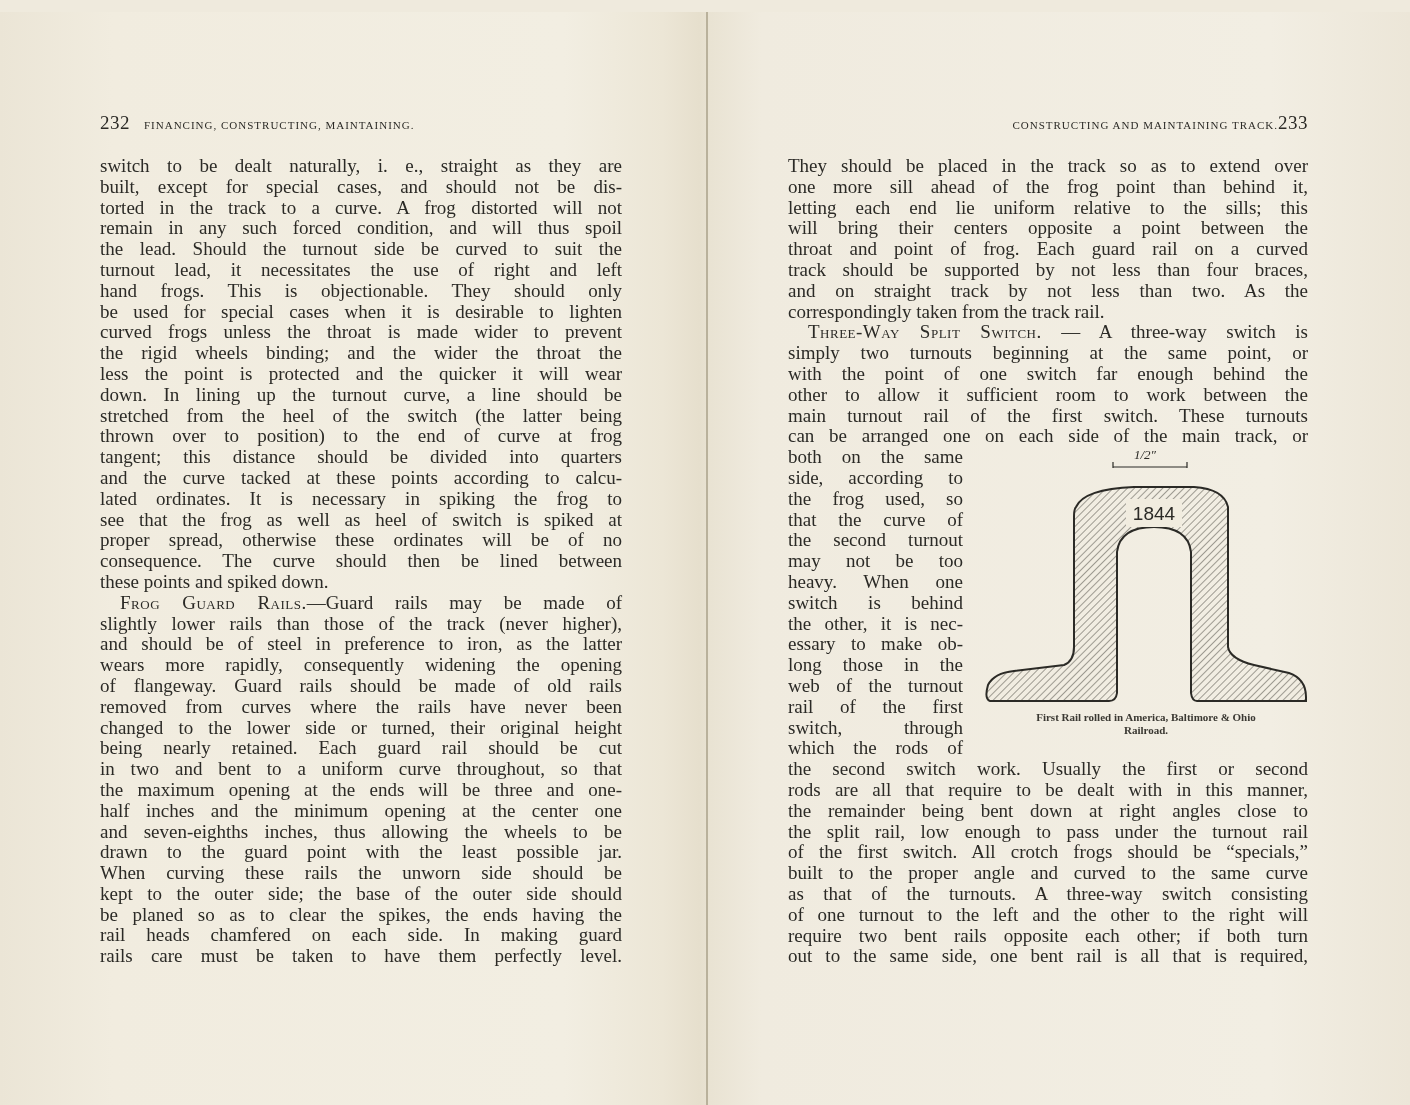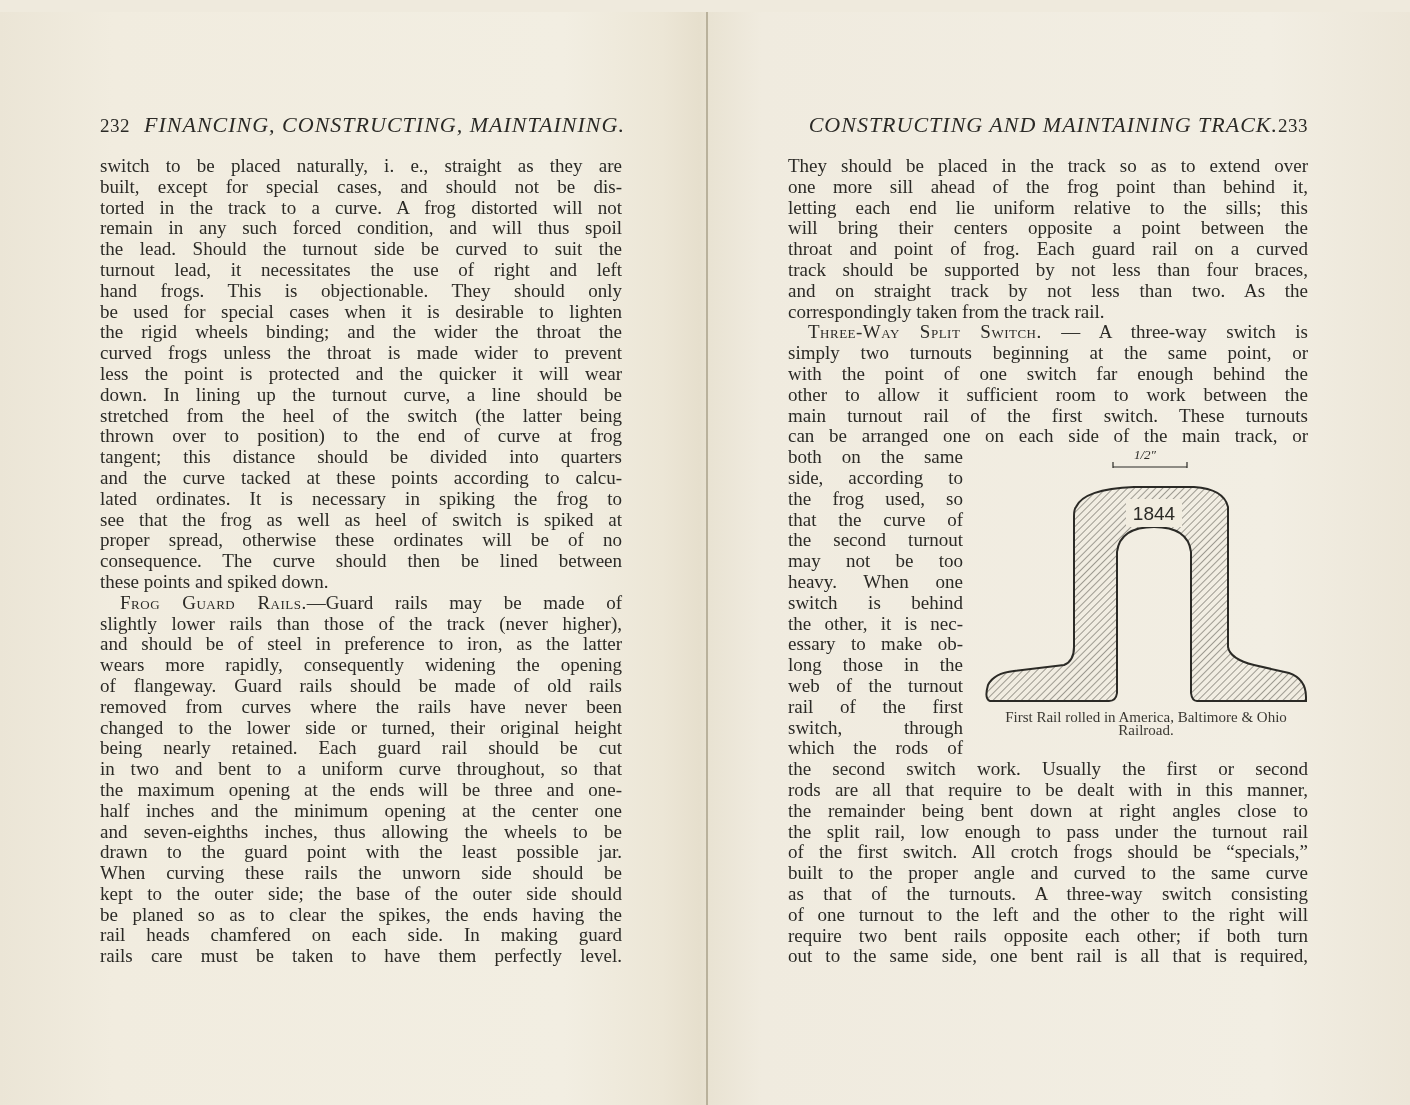--- a/index.html
+++ b/index.html
@@ -22,64 +22,64 @@
   .page.left { left: 100px; width: 522px; }
   .page.right { left: 788px; width: 520px; }
   .running-head {
     position: absolute; top: 100px; height: 24px;
     font-size: 18px; letter-spacing: 0.5px;
     display: flex; align-items: baseline; white-space: nowrap;
   }
   .page.left .running-head { left: 0; }
   .page.right .running-head { right: 0; }
   .folio { font-style: normal; font-size: 19px; }
-  .head-title { font-style: italic; text-transform: uppercase; font-size: 22px; letter-spacing: 1px; }
+  .head-title { text-transform: uppercase; font-size: 11px; letter-spacing: 1px; }
   .page.left .head-title { margin-left: 14px; }
   .page.right .head-title { }
   .body-text {
     position: absolute; top: 144px; left: 0; right: 0;
     font-size: 19px; line-height: 20.8px;
   }
   .line { display: block; text-align: justify; text-align-last: justify; white-space: nowrap; height: 20.8px; overflow: visible; }
   .line.last { text-align-last: left; }
   .line.indent { padding-left: 20px; }
   .sc { font-variant: small-caps; letter-spacing: 0.5px; }
   .wrap-col { position: absolute; left: 0; width: 175px; }
   .figure {
     position: absolute; left: 196px; top: 322px; width: 324px; height: 290px;
   }
   .scale-label { position: absolute; left: 140px; top: 0; font-style: italic; font-size: 13px; }
   .caption {
     position: absolute; left: 0; top: 264px; width: 324px; text-align: center;
-    font-size: 15px; line-height: 13px; font-weight: normal; color: #3a3832;
+    font-size: 11px; line-height: 13px; font-weight: bold; color: #3a3832;
   }
   .rail-number { font-family: "Liberation Sans", "DejaVu Sans", sans-serif; font-size: 19px; }
 </style>
 </head>
 <body>
 
 <div class="spread">
   <div class="gutter"></div>
 
   <div class="page left">
     <div class="running-head">
       <span class="folio">232</span>
       <span class="head-title">FINANCING, CONSTRUCTING, MAINTAINING.</span>
     </div>
     <div class="body-text" id="left-body">
-        <span class="line">switch to be placed naturally, i. e., straight as they are</span>
+        <span class="line">switch to be dealt naturally, i. e., straight as they are</span>
         <span class="line">built, except for special cases, and should not be dis-</span>
         <span class="line">torted in the track to a curve.  A frog distorted will not</span>
         <span class="line">remain in any such forced condition, and will thus spoil</span>
         <span class="line">the lead.  Should the turnout side be curved to suit the</span>
         <span class="line">turnout lead, it necessitates the use of right and left</span>
         <span class="line">hand frogs.  This is objectionable.  They should only</span>
         <span class="line">be used for special cases when it is desirable to lighten</span>
+        <span class="line">curved frogs unless the throat is made wider to prevent</span>
         <span class="line">the rigid wheels binding; and the wider the throat the</span>
-        <span class="line">curved frogs unless the throat is made wider to prevent</span>
         <span class="line">less the point is protected and the quicker it will wear</span>
         <span class="line">down.  In lining up the turnout curve, a line should be</span>
         <span class="line">stretched from the heel of the switch (the latter being</span>
         <span class="line">thrown over to position) to the end of curve at frog</span>
         <span class="line">tangent; this distance should be divided into quarters</span>
         <span class="line">and the curve tacked at these points according to calcu-</span>
         <span class="line">lated ordinates.  It is necessary in spiking the frog to</span>
         <span class="line">see that the frog as well as heel of switch is spiked at</span>
         <span class="line">proper spread, otherwise these ordinates will be of no</span>
         <span class="line">consequence.  The curve should then be lined between</span>

